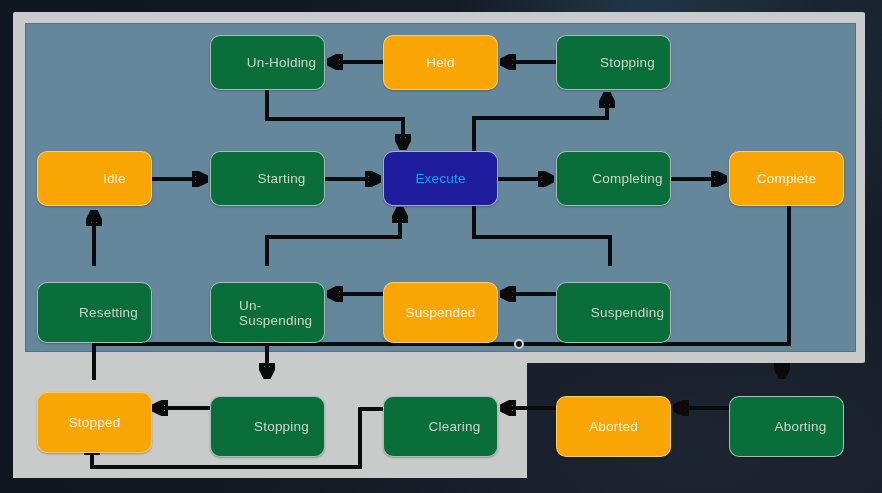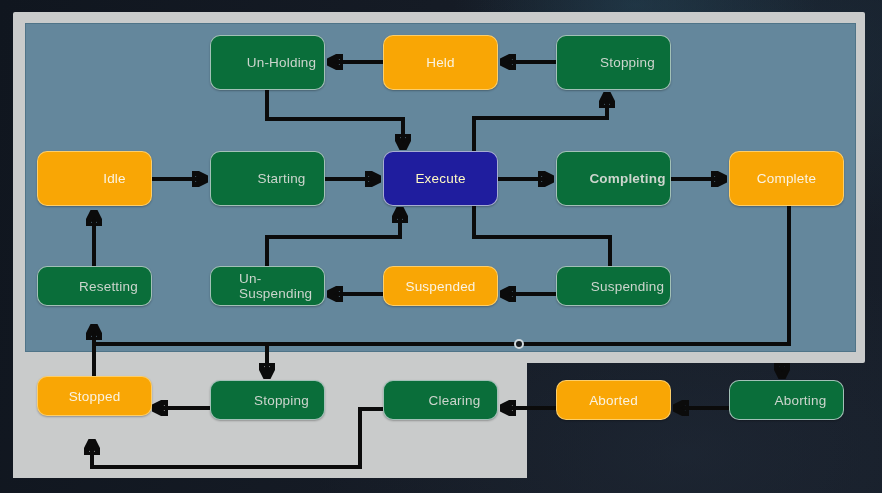--- a/index.html
+++ b/index.html
@@ -28,24 +28,24 @@
     background:#c9cbcb;
   }
   svg.wires{position:absolute;left:0;top:0;width:882px;height:493px;}
   svg.wires path{stroke:#0b0b0b;stroke-width:4;fill:none;}
   .state{
     position:absolute;width:115px;display:flex;align-items:center;justify-content:center;
     border-radius:10px;font-size:13.5px;letter-spacing:.2px;
     border:1px solid rgba(214,222,225,.75);box-sizing:border-box;
     box-shadow:0 1px 2px rgba(0,0,0,.28);
   }
-  .h55{height:55px;} .h57{height:40px;}
+  .h55{height:55px;} .h57{height:61px;margin-top:16px;}
   .green{background:#0a6e3a;color:#ccd5cd;padding-left:28px;}
   .orange{background:#f9a605;color:#faf3e2;border-color:rgba(255,228,160,.65);}
-  .blue{background:#1f1d9e;color:#fef9c3;}
+  .blue{background:#1f1d9e;color:#0ea5e9;}
   .dot{
     position:absolute;left:514px;top:339px;width:10px;height:10px;border-radius:50%;
     background:#14181c;border:2px solid #cfd8dd;box-sizing:border-box;
   }
 </style>
 </head>
 <body>
 
 <div class="stage">
 
@@ -82,21 +82,21 @@
     <path d="M383,409 H360 V467 H92 V444" marker-end="url(#ah)"></path>
   </svg>
 
   <div class="state green h55" style="left:210px;top:35px;">Un-Holding</div>
   <div class="state orange h55" style="left:383px;top:35px;">Held</div>
   <div class="state green h55" style="left:556px;top:35px;">Stopping</div>
 
   <div class="state orange h55" style="left:37px;top:151px;padding-left:40px;">Idle</div>
   <div class="state green h55" style="left:210px;top:151px;">Starting</div>
   <div class="state blue h55" style="left:383px;top:151px;">Execute</div>
-  <div class="state green h55" style="left:556px;top:151px;font-weight:bold;">Completing</div>
+  <div class="state green h55" style="left:556px;top:151px;">Completing</div>
   <div class="state orange h55" style="left:729px;top:151px;">Complete</div>
 
   <div class="state green h57" style="left:37px;top:266px;">Resetting</div>
   <div class="state green h57" style="left:210px;top:266px;">Un-Suspending</div>
   <div class="state orange h57" style="left:383px;top:266px;">Suspended</div>
   <div class="state green h57" style="left:556px;top:266px;">Suspending</div>
 
   <div class="state orange h57" style="left:37px;top:376px;">Stopped</div>
   <div class="state green h57" style="left:210px;top:380px;">Stopping</div>
   <div class="state green h57" style="left:383px;top:380px;">Clearing</div>

